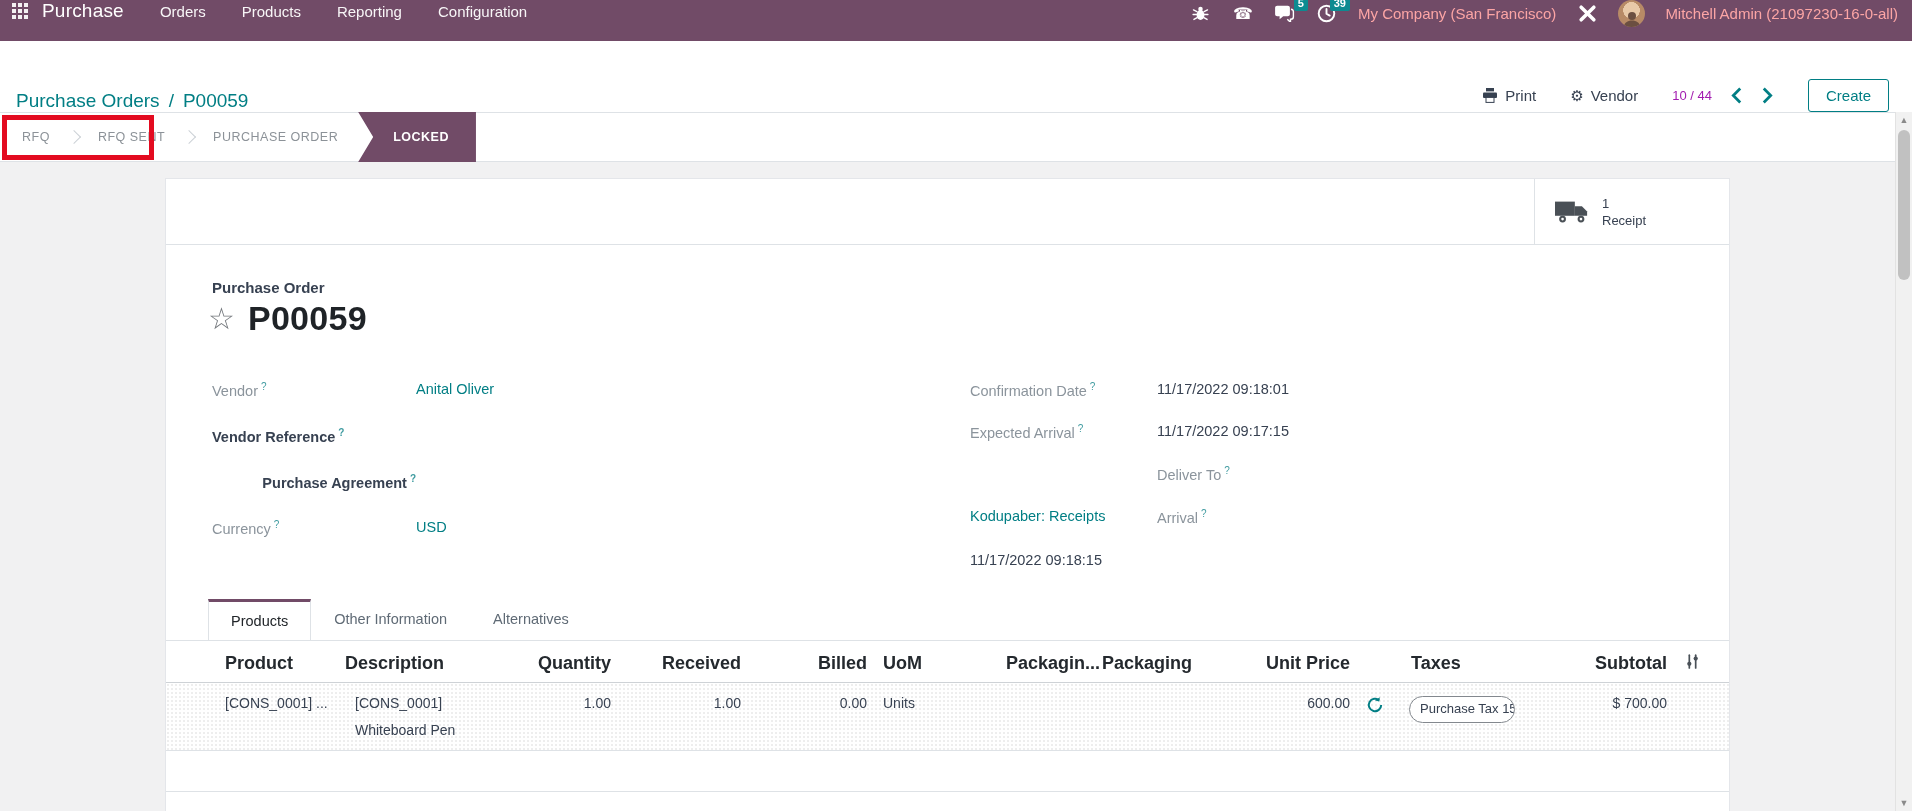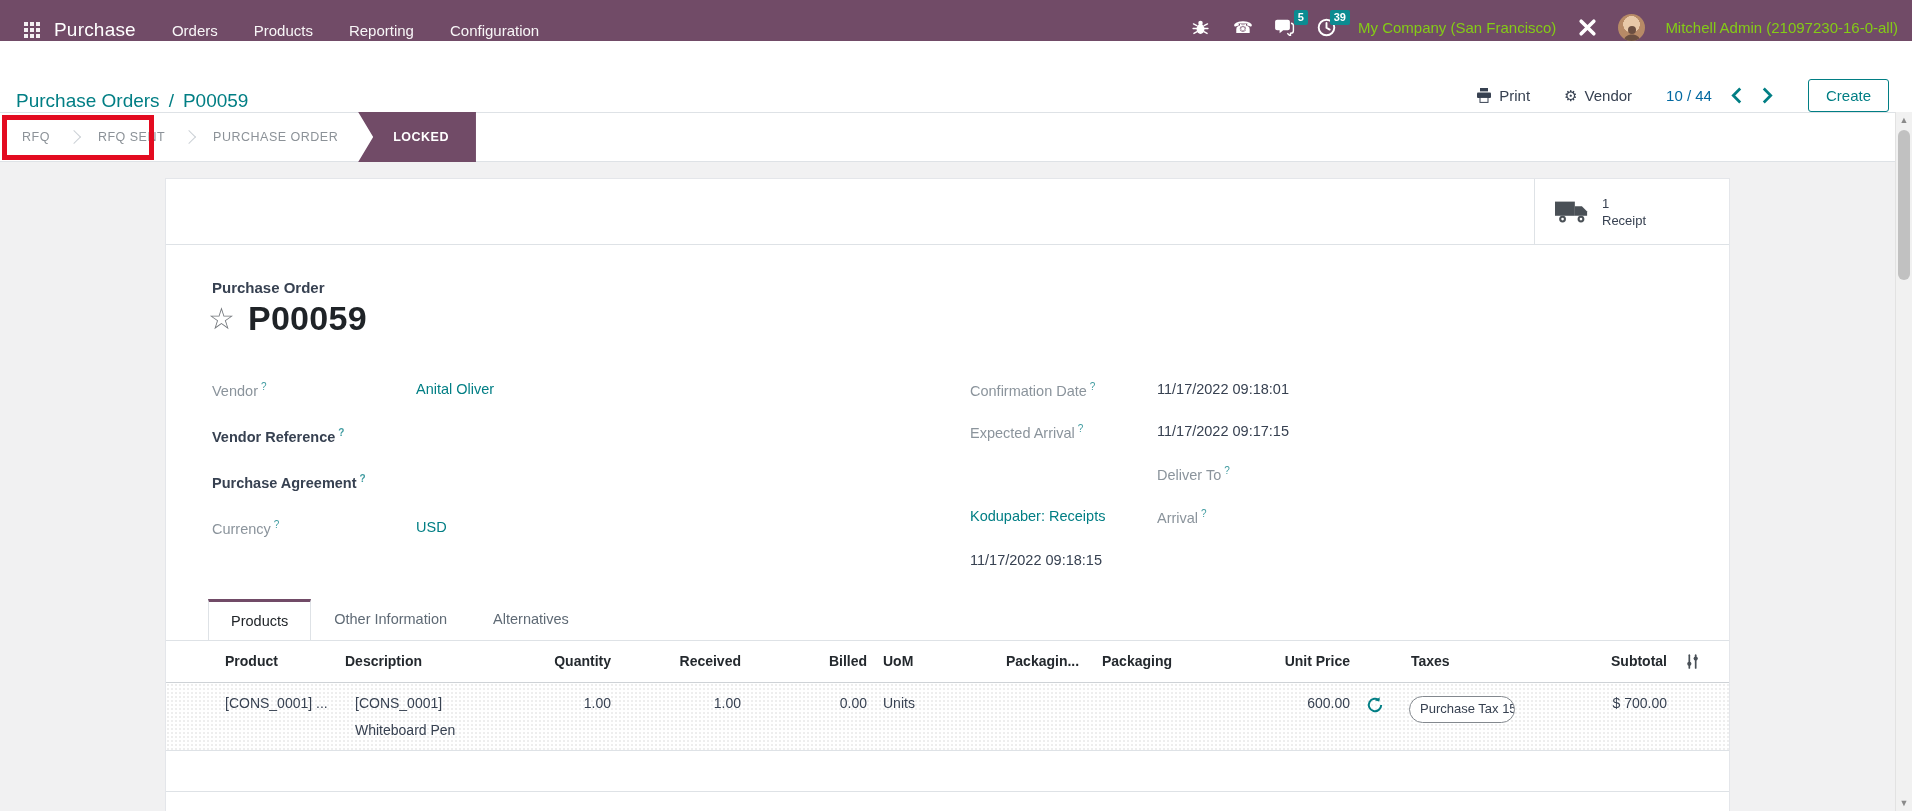--- a/index.html
+++ b/index.html
@@ -1,42 +1,42 @@
 <!DOCTYPE html>
 <html><head>
 <meta charset="utf-8">
 <style>
   * { box-sizing: border-box; margin: 0; padding: 0; }
   html,body { width:1912px; height:811px; }
   body { font-family:"Liberation Sans", sans-serif; background:#f1f1f2; overflow:hidden; }
   .page { position:relative; width:1912px; height:811px; background:#f1f1f2; overflow:hidden; }
 
   
-  .navbar { position:relative; height:41px; background:#714B67; display:flex; align-items:flex-end; justify-content:space-between; padding:0 14px 0 24px; color:#fff; }
+  .navbar { position:relative; height:41px; background:#714B67; display:flex; align-items:flex-start; justify-content:space-between; padding:0 14px 0 12px; color:#fff; }
   .nav-left { display:flex; align-items:center; }
   .apps-icon { display:grid; grid-template-columns:repeat(3,4px); grid-template-rows:repeat(3,4px); gap:2px; margin-right:14px; cursor:pointer; }
   .apps-icon i { background:#fff; opacity:.92; }
   .brand { font-size:19px; font-weight:500; margin-right:36px; letter-spacing:.2px; cursor:pointer; }
   .nav-menu { display:flex; gap:36px; }
   .nav-menu span { font-size:15px; color:rgba(255,255,255,.95); cursor:pointer; }
   .nav-right { display:flex; align-items:center; gap:20px; }
   .nav-ico { position:relative; display:inline-flex; align-items:center; justify-content:center; width:22px; height:22px; cursor:pointer; }
   .glyph-ico { font-size:16px; line-height:1; color:#fff; }
   .badge { position:absolute; top:-7px; right:-12px; background:#0c8b91; color:#fff; font-size:11px; line-height:15px; height:15px; padding:0 4px; border-radius:2px; font-weight:700; }
-  .nav-text { font-size:15px; color:#84cc16; cursor:pointer; white-space:nowrap; }
+  .nav-text { font-size:15px; color:#fca5a5; cursor:pointer; white-space:nowrap; }
   .avatar { width:27px; height:27px; border-radius:50%; background:radial-gradient(circle at 50% 38%, #e8c9a8 0 38%, #b78a66 39% 100%); overflow:hidden; display:inline-flex; align-items:flex-end; justify-content:center; cursor:pointer; }
 
   
   .control-panel { height:71px; background:#fff; display:flex; align-items:flex-end; justify-content:space-between; padding:0 23px 0 16px; }
   .breadcrumb { font-size:19px; color:#017e84; display:flex; gap:9px; align-items:center; }
   .breadcrumb a { color:#017e84; text-decoration:none; cursor:pointer; }
   .cp-right { display:flex; align-items:center; gap:34px; }
   .ghost-btn { display:inline-flex; align-items:center; gap:7px; background:none; border:none; font-family:inherit; font-size:15px; color:#374151; cursor:pointer; font-weight:500; }
   .pager-zone { display:flex; align-items:center; gap:18px; }
-  .pager { font-size:15px; color:#0369a1; }
+  .pager { font-size:13px; color:#a21caf; }
   .pg-arrow { display:inline-flex; cursor:pointer; }
   .create-btn { background:#fff; border:1px solid #017e84; color:#017e84; font-family:inherit; font-size:15px; padding:7px 17px; border-radius:3px; cursor:pointer; }
 
   
   .statusbar { position:relative; height:50px; background:#fff; border-top:1px solid #dee2e6; border-bottom:1px solid #dee2e6; display:flex; align-items:center; justify-content:space-between; padding-left:22px; }
   .sb-left { display:flex; align-items:center; }
   .create-bill { background:#017e84; color:#fff; border:none; font-family:inherit; font-size:12.5px; font-weight:700; letter-spacing:.4px; padding:9px 15px; border-radius:3px; cursor:pointer; }
   .unlock { background:none; border:none; font-family:inherit; font-size:13px; font-weight:600; letter-spacing:.4px; color:#017e84; margin-left:31px; cursor:pointer; }
   .red-annotation { position:absolute; left:2px; top:2px; width:152px; height:45px; border:5px solid #e30b20; z-index:30; pointer-events:none; }
   .stages { display:flex; align-items:center; height:100%; margin-right:17px; }
@@ -69,21 +69,21 @@
 
   
   .tabs { position:absolute; left:0; right:0; top:420px; height:42px; border-bottom:1px solid #dee2e6; padding-left:42px; display:flex; align-items:flex-end; }
   .tab { height:42px; display:inline-flex; align-items:center; padding:0 22px; font-size:14.5px; cursor:pointer; position:relative; }
   .tab.active { background:#fff; border:1px solid #dee2e6; border-top:3px solid #714B67; margin-bottom:-1px; color:#212529; z-index:2; }
   .tab.inactive { color:#5f6a75; border:1px solid transparent;text-align:right; }
 
   
   .o-list { position:absolute; left:0; right:0; top:462px; }
   .list-header { position:relative; height:42px; border-bottom:1px solid #ced2d6; }
-  .list-header span { position:absolute; top:12px; font-size:14px; font-weight:700; color:#24292e; white-space:nowrap; }
+  .list-header span { position:absolute; top:12px; font-size:18px; font-weight:700; color:#24292e; white-space:nowrap; }
   .list-row { position:relative; height:68px; border-bottom:1px solid #dee2e6;
               background-image:radial-gradient(circle, rgba(0,0,0,.065) 1px, transparent 1.1px);
               background-size:4px 4px; }
   .list-row span.cell { position:absolute; top:12px; font-size:14px; color:#374151; white-space:nowrap; }
   .num { text-align:right; }
   .cell-product { color:#54595f; }
   .desc2 { position:absolute; top:39px; left:189px; font-size:14px; color:#374151; }
   .tax-pill { position:absolute; left:1243px; top:13px; width:106px; height:27px; border:1px solid #83888e; border-radius:14px; padding:4px 0 0 10px; font-size:13px; color:#374151; overflow:hidden; white-space:nowrap; background:#fff; }
   .hist-ico { position:absolute; left:1200px; top:13px; cursor:pointer; }
   .cols-ico { position:absolute; left:1518px; top:12px; cursor:pointer; }
@@ -245,21 +245,21 @@
         <span class="star">☆</span>
         <h1>P00059</h1>
       </div>
 
       <div class="frow lcol" style="top:202px;">
         <span class="flabel lab-muted"><span>Vendor</span><sup class="help">?</sup></span><span class="fval flink">Anital Oliver</span>
       </div>
       <div class="frow lcol" style="top:248px;">
         <span class="flabel lab-strong"><span>Vendor Reference</span><sup class="help">?</sup></span><span class="fval"></span>
       </div>
-      <div class="frow lcol" style="top:294px;">
+      <div class="frow lcol" style="top:294px;text-align:right;">
         <span class="flabel lab-strong"><span>Purchase Agreement</span><sup class="help">?</sup></span><span class="fval"></span>
       </div>
       <div class="frow lcol" style="top:340px;">
         <span class="flabel lab-muted"><span>Currency</span><sup class="help">?</sup></span><span class="fval flink">USD</span>
       </div>
 
       <div class="frow rcol" style="top:202px;">
         <span class="flabel lab-muted"><span>Confirmation Date</span><sup class="help">?</sup></span><span class="fval">11/17/2022 09:18:01</span>
       </div>
       <div class="frow rcol" style="top:244px;">

